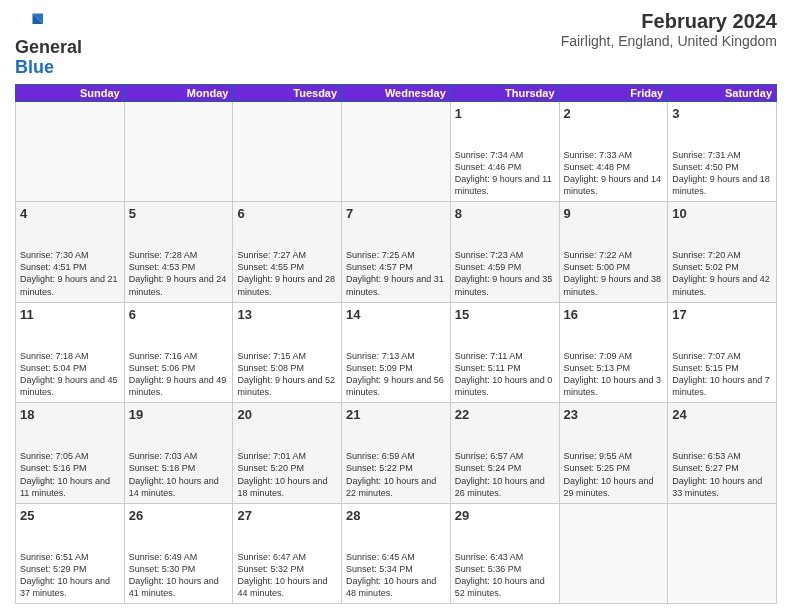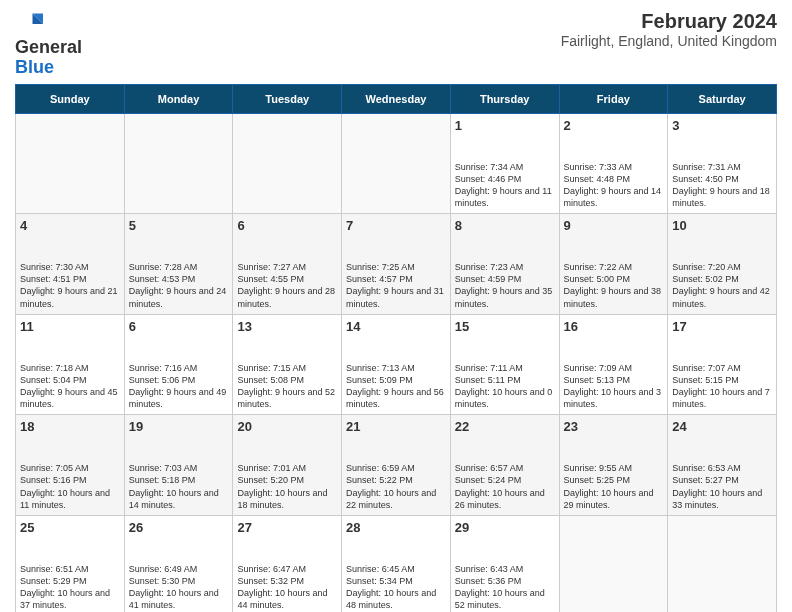--- a/index.html
+++ b/index.html
@@ -44,24 +44,24 @@
       font-size: 14px;
       color: #555;
       text-align: right;
     }
     table {
       width: 100%;
       border-collapse: collapse;
       font-size: 10px;
     }
     thead tr th {
-      background: #0c4a6e;
+      background: #6d28d9;
       color: #fff;
-      padding: 8px 4px;
-      text-align: center;
+      padding: 2px 4px;
+      text-align: right;
       font-size: 11px;
       font-weight: bold;
       border: 1px solid #1a5fa8;
     }
     tbody tr td {
       border: 1px solid #ccc;
       vertical-align: top;
       padding: 4px 4px;
       width: calc(100% / 7);
       min-height: 70px;

